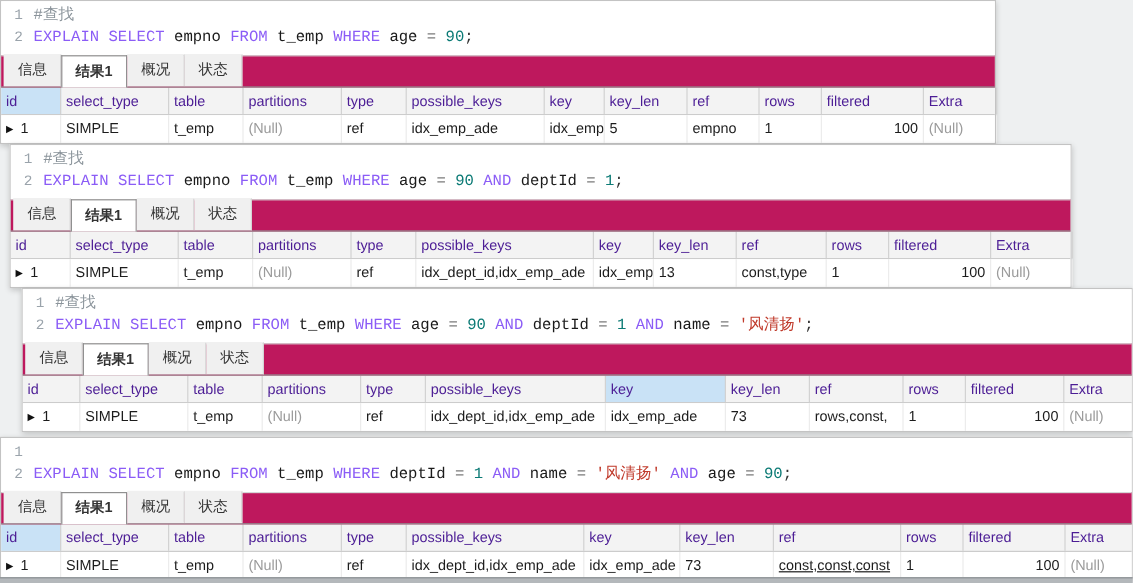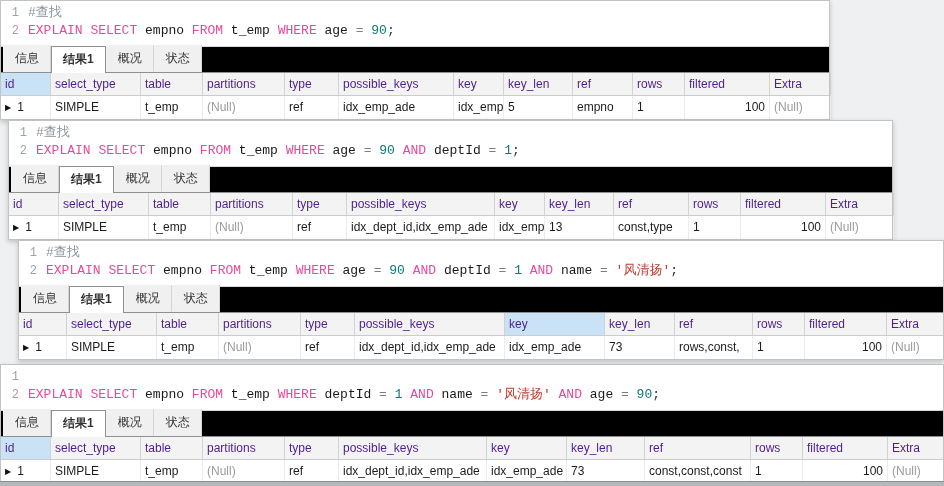--- a/index.html
+++ b/index.html
@@ -17,30 +17,30 @@
     box-shadow:0 2px 5px rgba(0,0,0,.20);
   }
   
   .editor { background:#fff; height:45px; padding-top:3px; overflow:hidden; cursor:text; }
   .eline {
     display:flex; line-height:18px; white-space:pre;
     font-family:"Liberation Mono","DejaVu Sans Mono",monospace; font-size:13px;
   }
   .ln { flex:none; width:27px; text-align:right; padding-right:9px; color:#9aa3ab; font-size:12px; }
   .tk-comment { color:#8b949b; }
-  .tk-kw      { color:#ec4899; }
+  .tk-kw      { color:#8b5cf6; }
   .tk-id      { color:#1a1a1a; }
   .tk-op      { color:#7d7d7d; }
   .tk-num     { color:#0b7a75; }
   .tk-str     { color:#c03a2b; }
   .tk-pt      { color:#333333; }
   
   .tabbar {
     position:relative; height:27px; display:flex; align-items:flex-end;
-    background:#000000; border-top:1px solid #d6d6d6; padding-left:2px;
+    background:#be185d; border-top:1px solid #d6d6d6; padding-left:2px;
   }
   .tabline { position:absolute; left:0; right:0; bottom:0; height:1px; background:#909090; }
   .tab {
     position:relative; font-size:12px; color:#333; padding:4px 11px;
     border:1px solid transparent; border-right-color:#d4d4d4;
     margin-bottom:1px; background:#f0f0f0; cursor:pointer;
   }
   .tab.active {
     background:#fff; font-weight:bold;
     border:1px solid #909090; border-bottom:none;
@@ -233,21 +233,21 @@
         </div>
       <div class="trow">
           <div class="td" style="width: 50px;"><span class="marker">▶</span><span>1</span></div>
           <div class="td" style="width: 90px;">SIMPLE</div>
           <div class="td" style="width: 62px;">t_emp</div>
           <div class="td null" style="width: 82px;">(Null)</div>
           <div class="td" style="width: 54px;">ref</div>
           <div class="td" style="width: 148px;">idx_dept_id,idx_emp_ade</div>
           <div class="td" style="width: 80px;">idx_emp_ade</div>
           <div class="td" style="width: 78px;">73</div>
-          <div class="td" style="width: 106px;">const,const,const</div>
+          <div class="td" style="width: 106px; text-decoration: underline;">const,const,const</div>
           <div class="td" style="width: 52px;">1</div>
           <div class="td num" style="width: 85px;">100</div>
           <div class="td null" style="width: 57px;">(Null)</div>
         </div>
     </div>
   </section>
 </div>
 <div class="bottomstrip"></div>
 
 </body></html>

